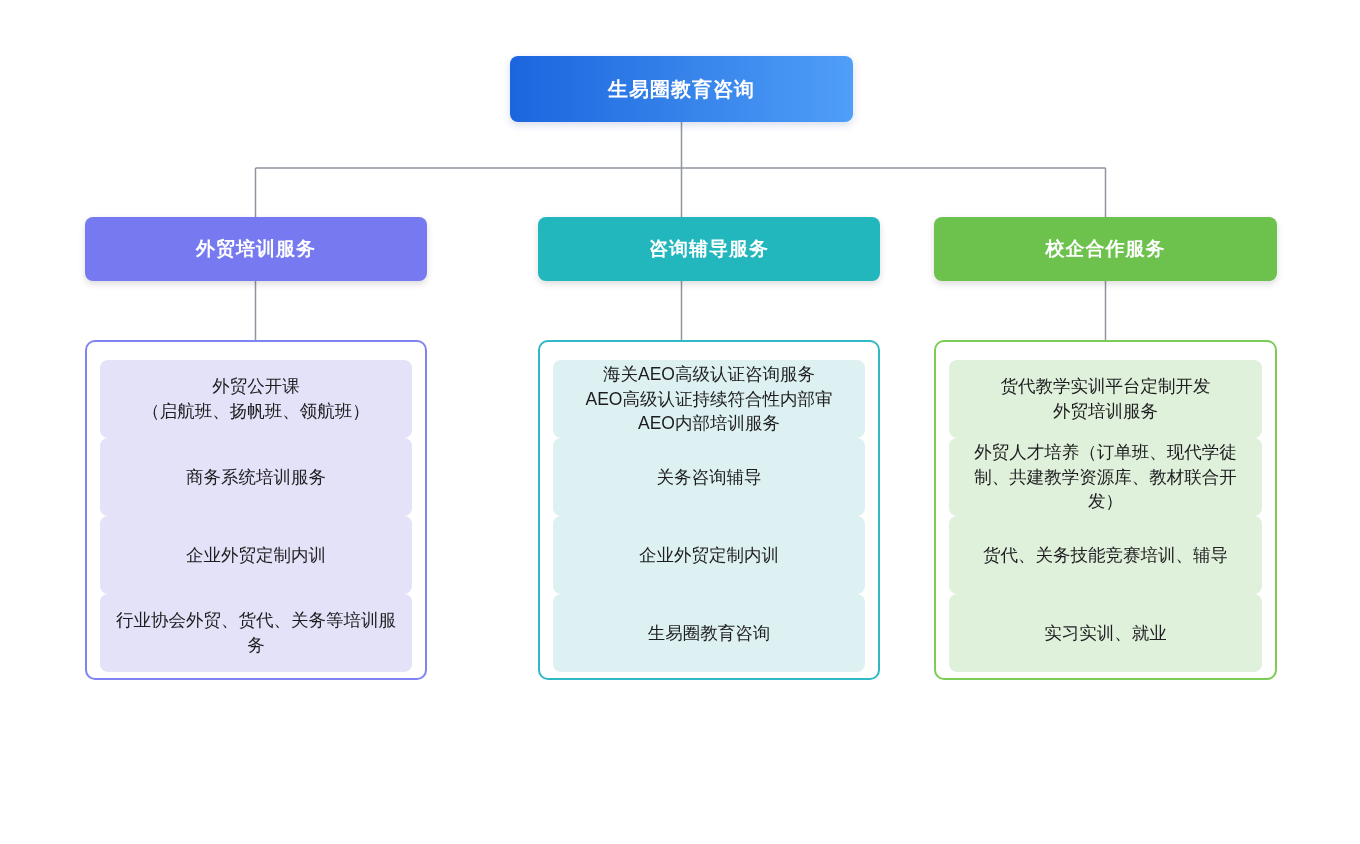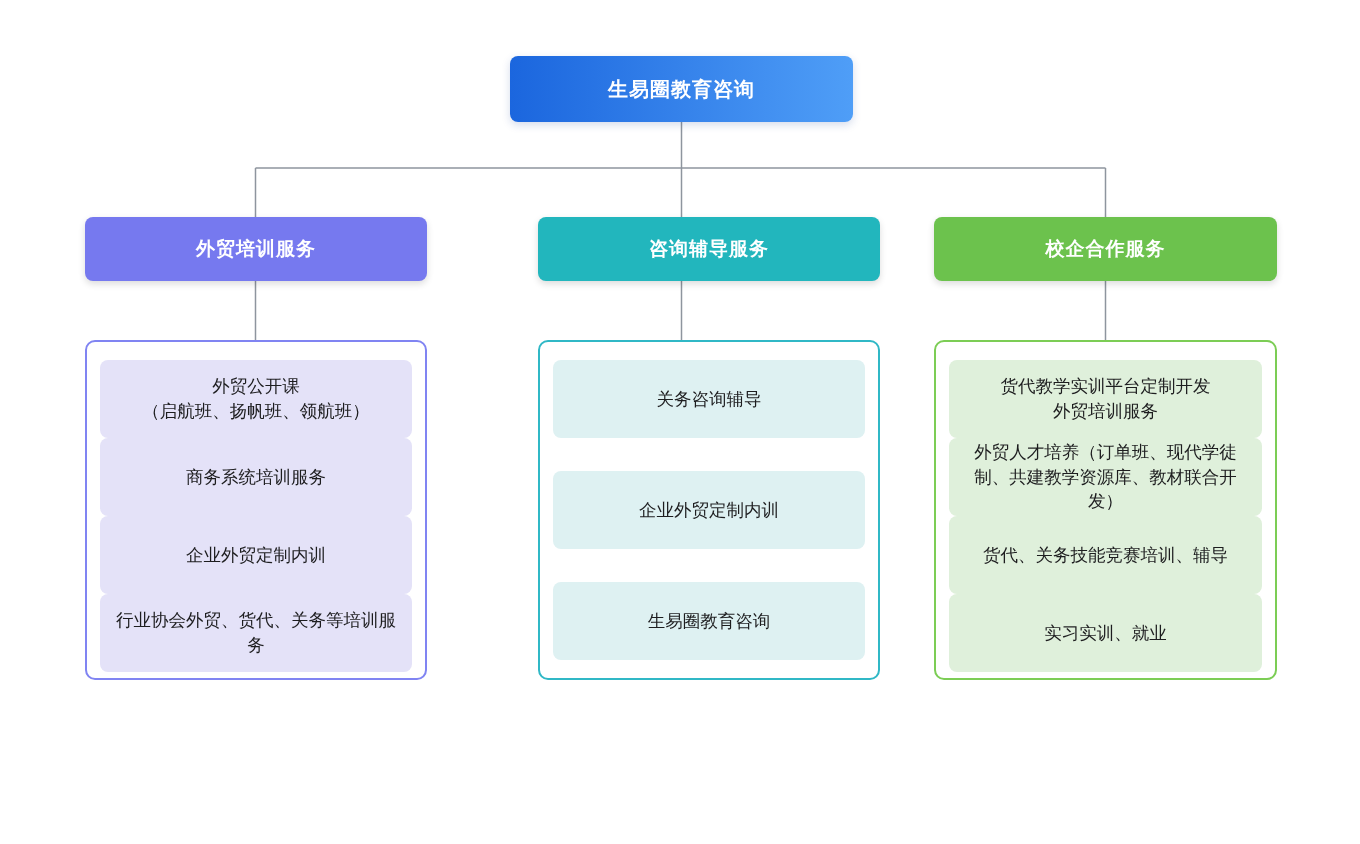--- a/index.html
+++ b/index.html
@@ -90,20 +90,23 @@
     <div class="node">企业外贸定制内训</div>
     <div class="node">行业协会外贸、货代、关务等培训服务</div>
   </div>
 </section>
 
 <section class="branch b1">
   <div class="branch-header" style="--hbg: #22b6bd;">
     <span>咨询辅导服务</span>
   </div>
   <div class="branch-box" style="--bd: #30b8c6; --ibg: #def1f2;">
+    <div class="node">海关AEO高级认证咨询服务
+AEO高级认证持续符合性内部审
+AEO内部培训服务</div>
     <div class="node">关务咨询辅导</div>
     <div class="node">企业外贸定制内训</div>
     <div class="node">生易圈教育咨询</div>
   </div>
 </section>
 
 <section class="branch b2">
   <div class="branch-header" style="--hbg: #6cc24d;">
     <span>校企合作服务</span>
   </div>

